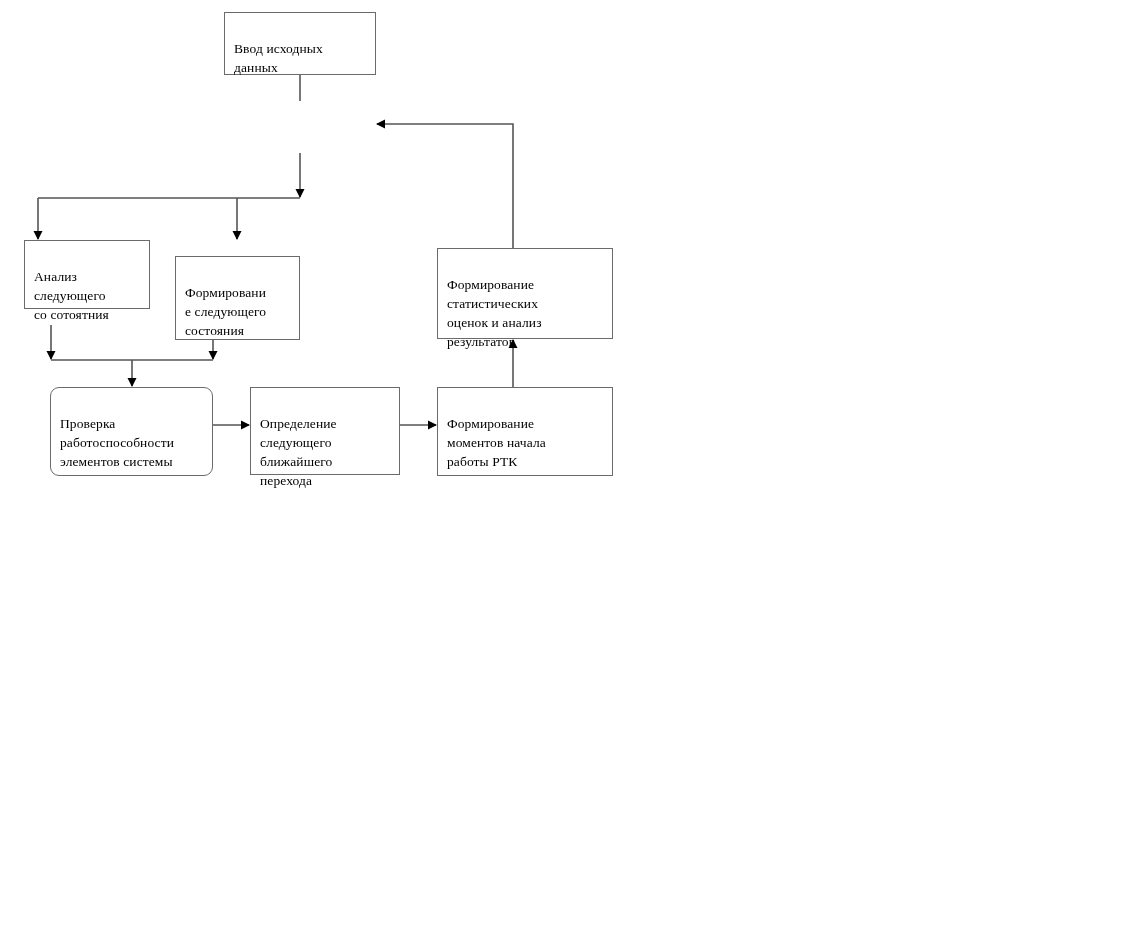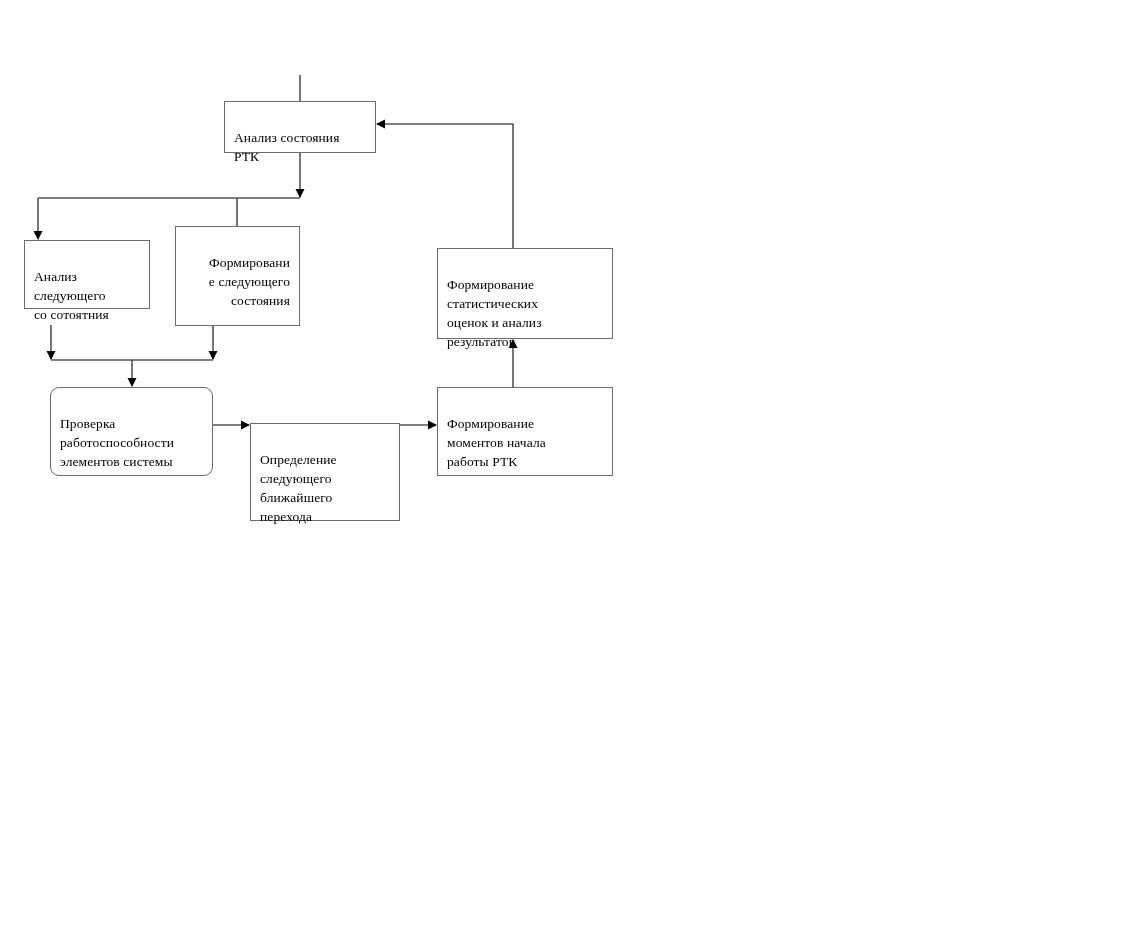--- a/index.html
+++ b/index.html
@@ -83,45 +83,45 @@
 
       <path d="M400,425 L436,425" marker-end="url(#arrow-right)"></path>
 
       <path d="M513,387 L513,340" marker-end="url(#arrow-up)"></path>
 
       <path d="M513,248 L513,124 L377,124" marker-end="url(#arrow-left)"></path>
 
     </g>
   </svg>
 
+  <div class="node" style="left:224px; top:12px; width:152px; height:63px;">
+    <span>Ввод исходных
+данных</span>
+  </div>
 
-  <div class="node" style="left:224px; top:101px; width:152px; height:52px;">
-    <span>Анализ состояния
-РТК</span>
-  </div>
 
   <div class="node" style="left:24px; top:240px; width:126px; height:69px;">
     <span>Анализ
 следующего
 со сотоятния</span>
   </div>
 
-  <div class="node" style="left:175px; top:226px; width:125px; height:100px;text-align:right;">
+  <div class="node" style="left:175px; top:256px; width:125px; height:84px;">
     <span>Формировани
 е следующего
 состояния</span>
   </div>
 
   <div class="node" style="left:50px; top:387px; width:163px; height:89px;border-radius:9px;">
     <span>Проверка
 работоспособности
 элементов системы</span>
   </div>
 
-  <div class="node" style="left:250px; top:387px; width:150px; height:98px;margin-top:36px;">
+  <div class="node" style="left:250px; top:387px; width:150px; height:88px;">
     <span>Определение
 следующего
 ближайшего
 перехода</span>
   </div>
 
   <div class="node" style="left:437px; top:387px; width:176px; height:89px;">
     <span>Формирование
 моментов начала
 работы РТК</span>

